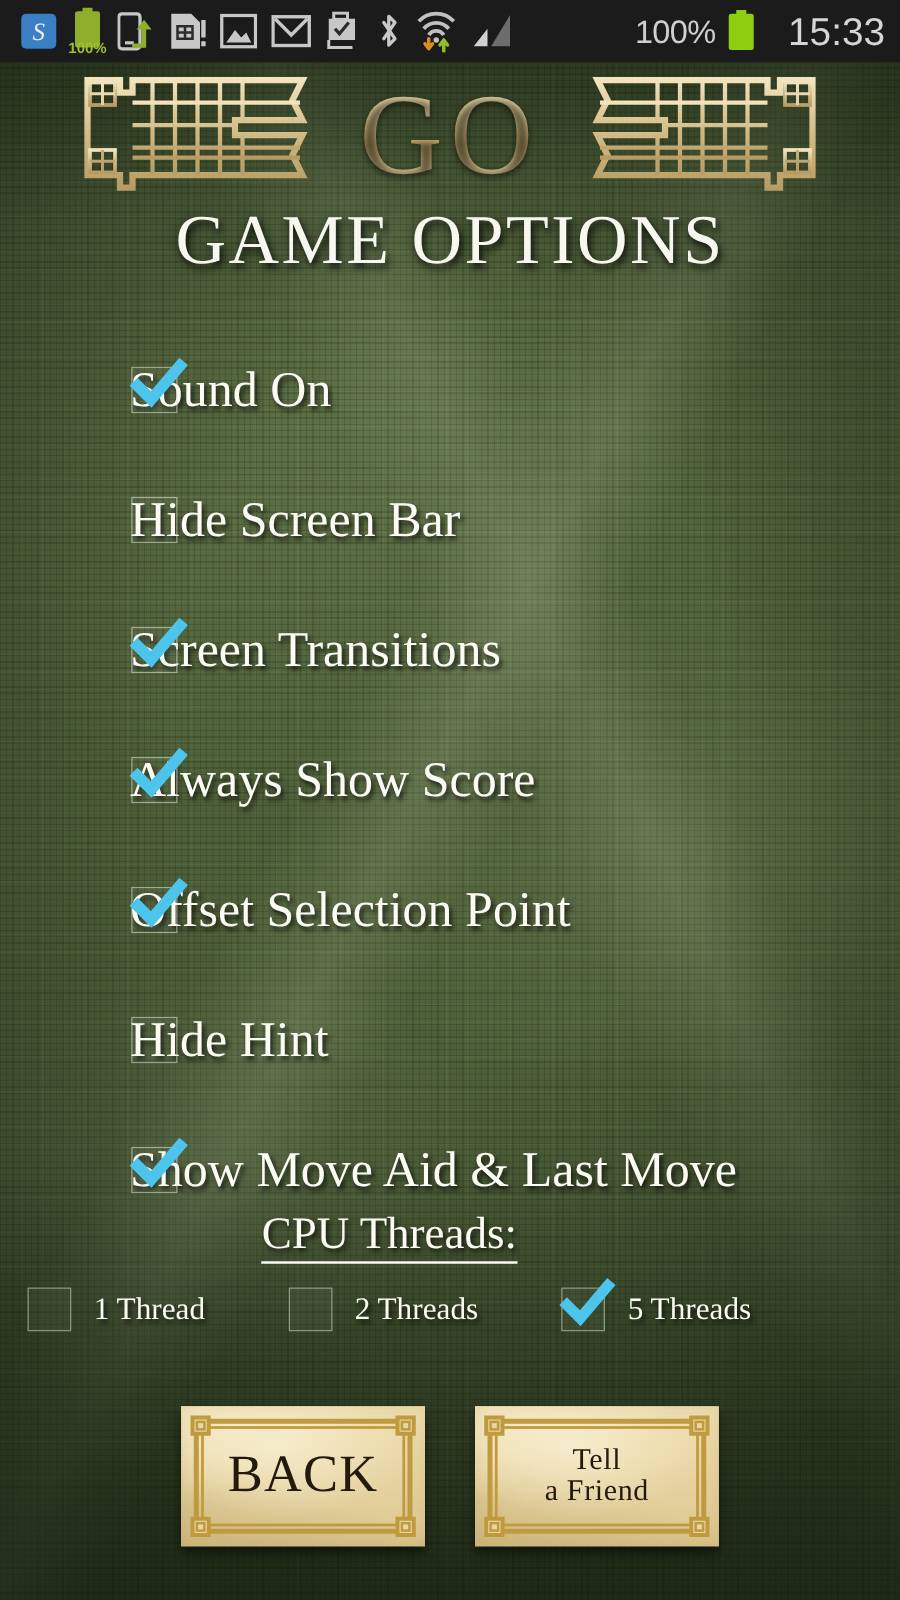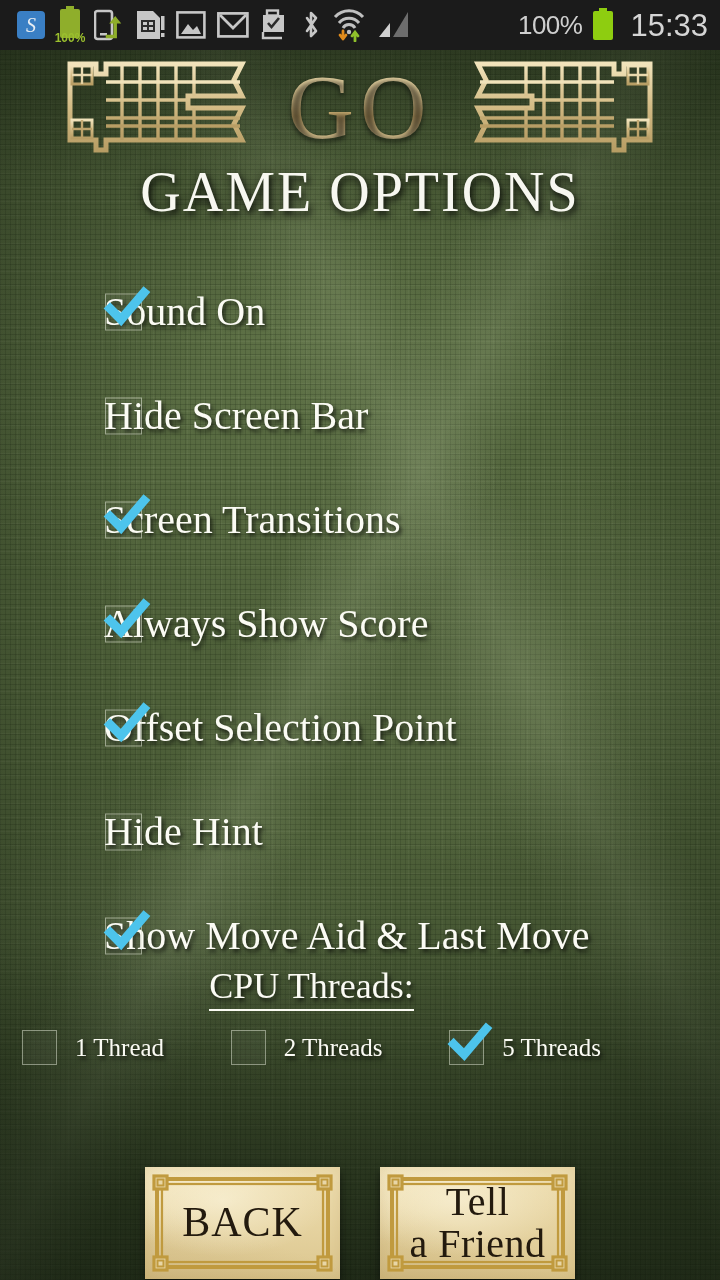--- a/index.html
+++ b/index.html
@@ -30,21 +30,21 @@
   .sb-icons { display:flex; align-items:center; gap:11px; flex:1; }
   .sb-right { display:flex; align-items:center; gap:9px; }
   .sb-ico { display:block; }
   .sb-pct {
     color:#cfcfcf; font-family:"Liberation Sans", sans-serif;
     font-size:26px; letter-spacing:-0.5px; line-height:1;
   }
   .sb-clock {
     color:#d5d5d5; font-family:"Liberation Sans", sans-serif;
     font-size:31px; letter-spacing:0px; line-height:1;
-    margin-left:6px;
+    margin-left:16px;
   }
   .batt-wrap { position:relative; width:26px; height:38px; }
   .batt-lbl {
     position:absolute; bottom:-1px; left:50%; transform:translateX(-50%);
     font-family:"Liberation Sans", sans-serif; font-size:12px;
     color:#9bbf2e; font-weight:bold; white-space:nowrap;
   }
 
   
   #bg {
@@ -172,21 +172,21 @@
     font-family:"Liberation Serif", serif;
     font-size:25px; color:#fbfbf4;
     text-shadow:2px 3px 4px rgba(0,0,0,0.72);
     white-space:nowrap; line-height:1;
   }
   .thread-gap { flex:1; }
 
   
   #buttons {
     position:absolute; top:1125px; left:0; width:720px;
-    display:flex; justify-content:center; gap:40px;margin-top:42px;
+    display:flex; justify-content:center; gap:40px;
   }
   .btn {
     position:relative;
     width:195px; height:112px;
     background-color:#e8d6a6;
     background-image:
       radial-gradient(ellipse 150px 80px at 40% 30%, rgba(255,250,230,0.55), rgba(255,250,230,0) 70%),
       linear-gradient(155deg, rgba(255,248,225,0.35) 0%, rgba(0,0,0,0) 40%),
       linear-gradient(20deg, rgba(160,130,70,0.22) 0%, rgba(0,0,0,0) 45%),
       linear-gradient(180deg,#efdfb2 0%,#e5d29f 55%,#dbc68f 100%);
@@ -197,21 +197,21 @@
   .btn .frame { position:absolute; inset:0; width:100%; height:100%; }
   .btn-label {
     position:relative; z-index:2;
     font-family:"Liberation Serif", serif;
     color:#231a0e;
     text-align:center;
     line-height:1.04;
     white-space:pre-line;
   }
   .btn.back .btn-label { font-size:42px; letter-spacing:1px; }
-  .btn.tell .btn-label { font-size:40px; letter-spacing:0.5px; }
+  .btn.tell .btn-label { font-size:24px; letter-spacing:0.5px; }
 </style>
 </head>
 <body>
 
 <div id="screen">
 
   <div id="bg"></div>
   <div id="vignette"></div>
 
   <div id="statusbar">

